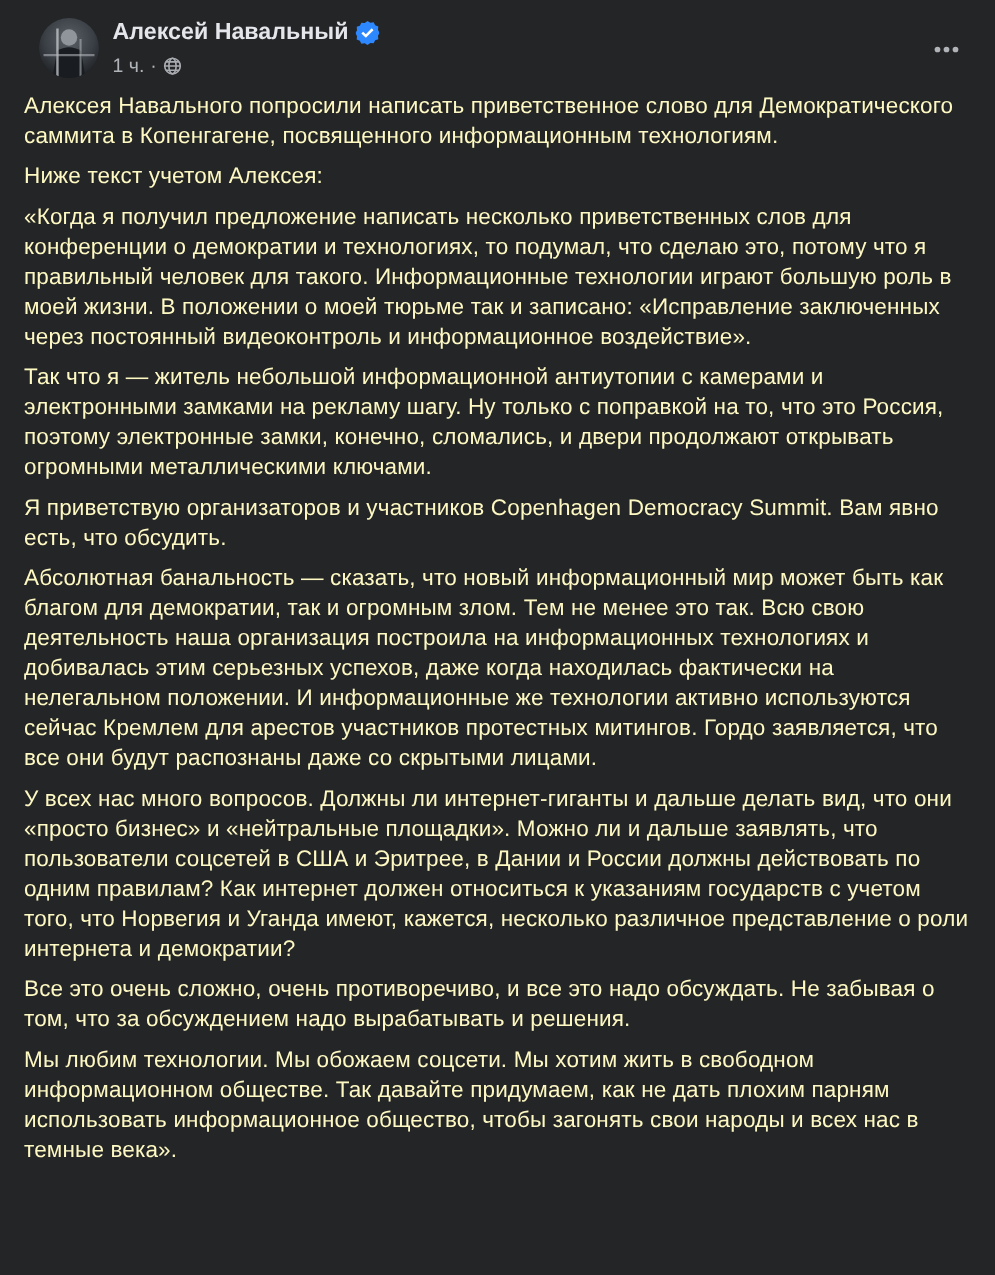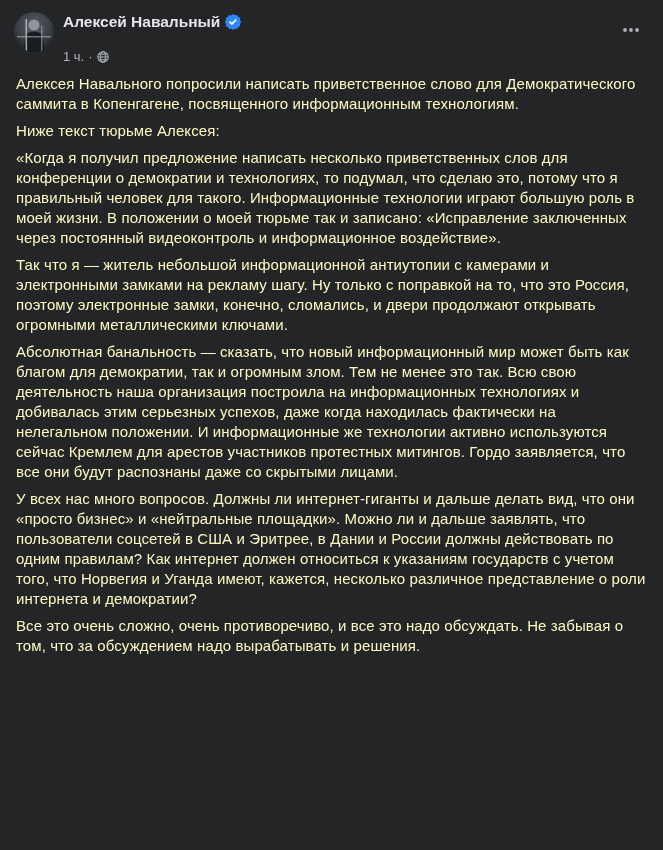--- a/index.html
+++ b/index.html
@@ -7,22 +7,22 @@
     width: 663px; height: 850px;
     background: #242526;
     font-family: "Liberation Sans", "DejaVu Sans", sans-serif;
     overflow: hidden;
   }
   .post { width: 663px; height: 850px; background: #242526; }
 
   
   .post-header {
     display: flex;
-    align-items: flex-start;
-    padding: 12px 16px 0 14px;
+    align-items: center;
+    padding: 12px 16px 0 26px;
   }
   .avatar {
     width: 40px; height: 40px;
     border-radius: 50%;
     overflow: hidden;
     flex: 0 0 40px;
     cursor: pointer;
     background: #1c1e21;
   }
   .header-text { margin-left: 9px; flex: 1 1 auto; min-width: 0; }
@@ -30,21 +30,21 @@
   .author-name {
     color: #e4e6eb;
     font-size: 15.5px;
     font-weight: 700;
     line-height: 20px;
     cursor: pointer;
   }
   .verified-badge { display: inline-flex; width: 16px; height: 16px; }
   .meta-row {
     display: flex; align-items: center; gap: 4px;
-    margin-top: 17px;
+    margin-top: 4px;
     color: #b0b3b8;
     font-size: 13px;
     line-height: 16px;
   }
   .timestamp { cursor: pointer; }
   .meta-sep { font-size: 13px; }
   .globe-icon { display: inline-flex; width: 12px; height: 12px; opacity: .95; }
 
   .more-button {
     margin-left: auto;
@@ -121,21 +121,23 @@
         <circle cx="4" cy="10" r="1.9" fill="#b0b3b8"></circle>
         <circle cx="10" cy="10" r="1.9" fill="#b0b3b8"></circle>
         <circle cx="16" cy="10" r="1.9" fill="#b0b3b8"></circle>
       </svg>
     </div>
 
   </div>
 
   <div class="post-body">
       <p>Алексея Навального попросили написать приветственное слово для Демократического саммита в Копенгагене, посвященного информационным технологиям.</p>
-      <p>Ниже текст тюрьме Алексея:</p>
+      <p>Ниже текст учетом Алексея:</p>
       <p>«Когда я получил предложение написать несколько приветственных слов для конференции о демократии и технологиях, то подумал, что сделаю это, потому что я правильный человек для такого. Информационные технологии играют большую роль в моей жизни. В положении о моей тюрьме так и записано: «Исправление заключенных через постоянный видеоконтроль и информационное воздействие».</p>
       <p>Так что я — житель небольшой информационной антиутопии с камерами и электронными замками на рекламу шагу. Ну только с поправкой на то, что это Россия, поэтому электронные замки, конечно, сломались, и двери продолжают открывать огромными металлическими ключами.</p>
+      <p>Я приветствую организаторов и участников Copenhagen Democracy Summit. Вам явно есть, что обсудить.</p>
       <p>Абсолютная банальность — сказать, что новый информационный мир может быть как благом для демократии, так и огромным злом. Тем не менее это так. Всю свою деятельность наша организация построила на информационных технологиях и добивалась этим серьезных успехов, даже когда находилась фактически на нелегальном положении. И информационные же технологии активно используются сейчас Кремлем для арестов участников протестных митингов. Гордо заявляется, что все они будут распознаны даже со скрытыми лицами.</p>
       <p>У всех нас много вопросов. Должны ли интернет-гиганты и дальше делать вид, что они «просто бизнес» и «нейтральные площадки». Можно ли и дальше заявлять, что пользователи соцсетей в США и Эритрее, в Дании и России должны действовать по одним правилам? Как интернет должен относиться к указаниям государств с учетом того, что Норвегия и Уганда имеют, кажется, несколько различное представление о роли интернета и демократии?</p>
       <p>Все это очень сложно, очень противоречиво, и все это надо обсуждать. Не забывая о том, что за обсуждением надо вырабатывать и решения.</p>
+      <p>Мы любим технологии. Мы обожаем соцсети. Мы хотим жить в свободном информационном обществе. Так давайте придумаем, как не дать плохим парням использовать информационное общество, чтобы загонять свои народы и всех нас в темные века».</p>
     </div>
 
 </div>
 
 </body></html>

